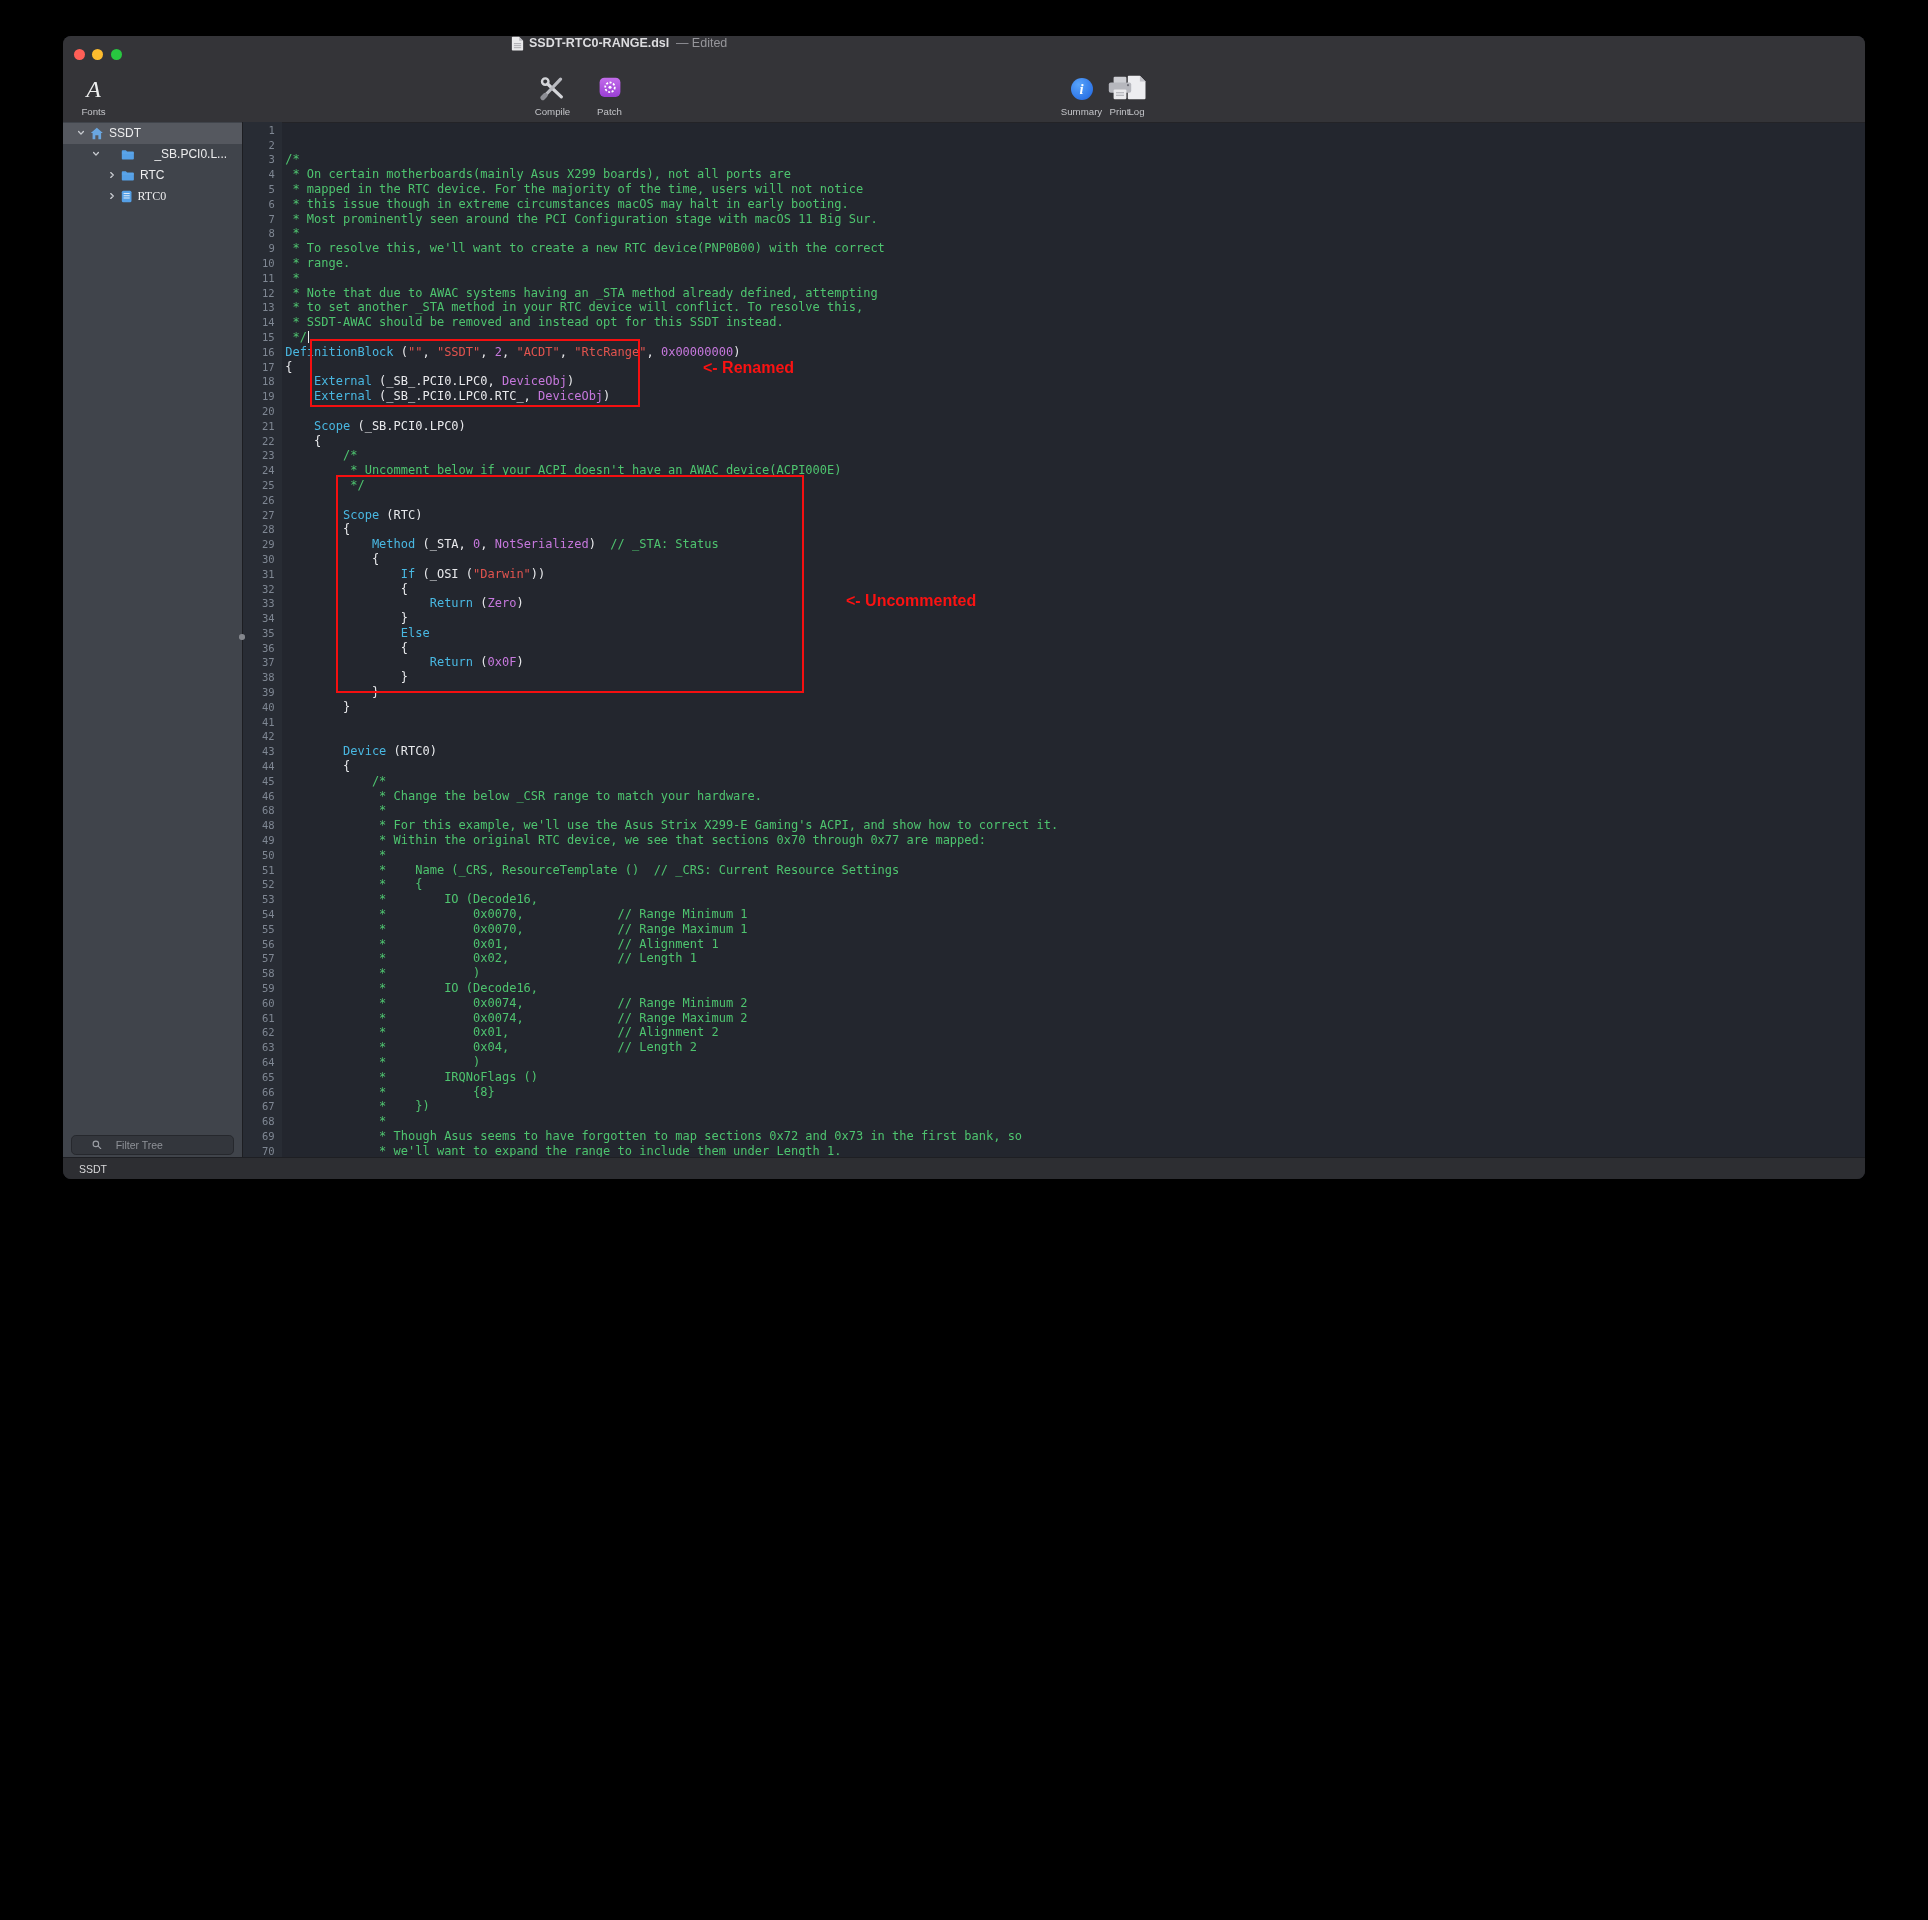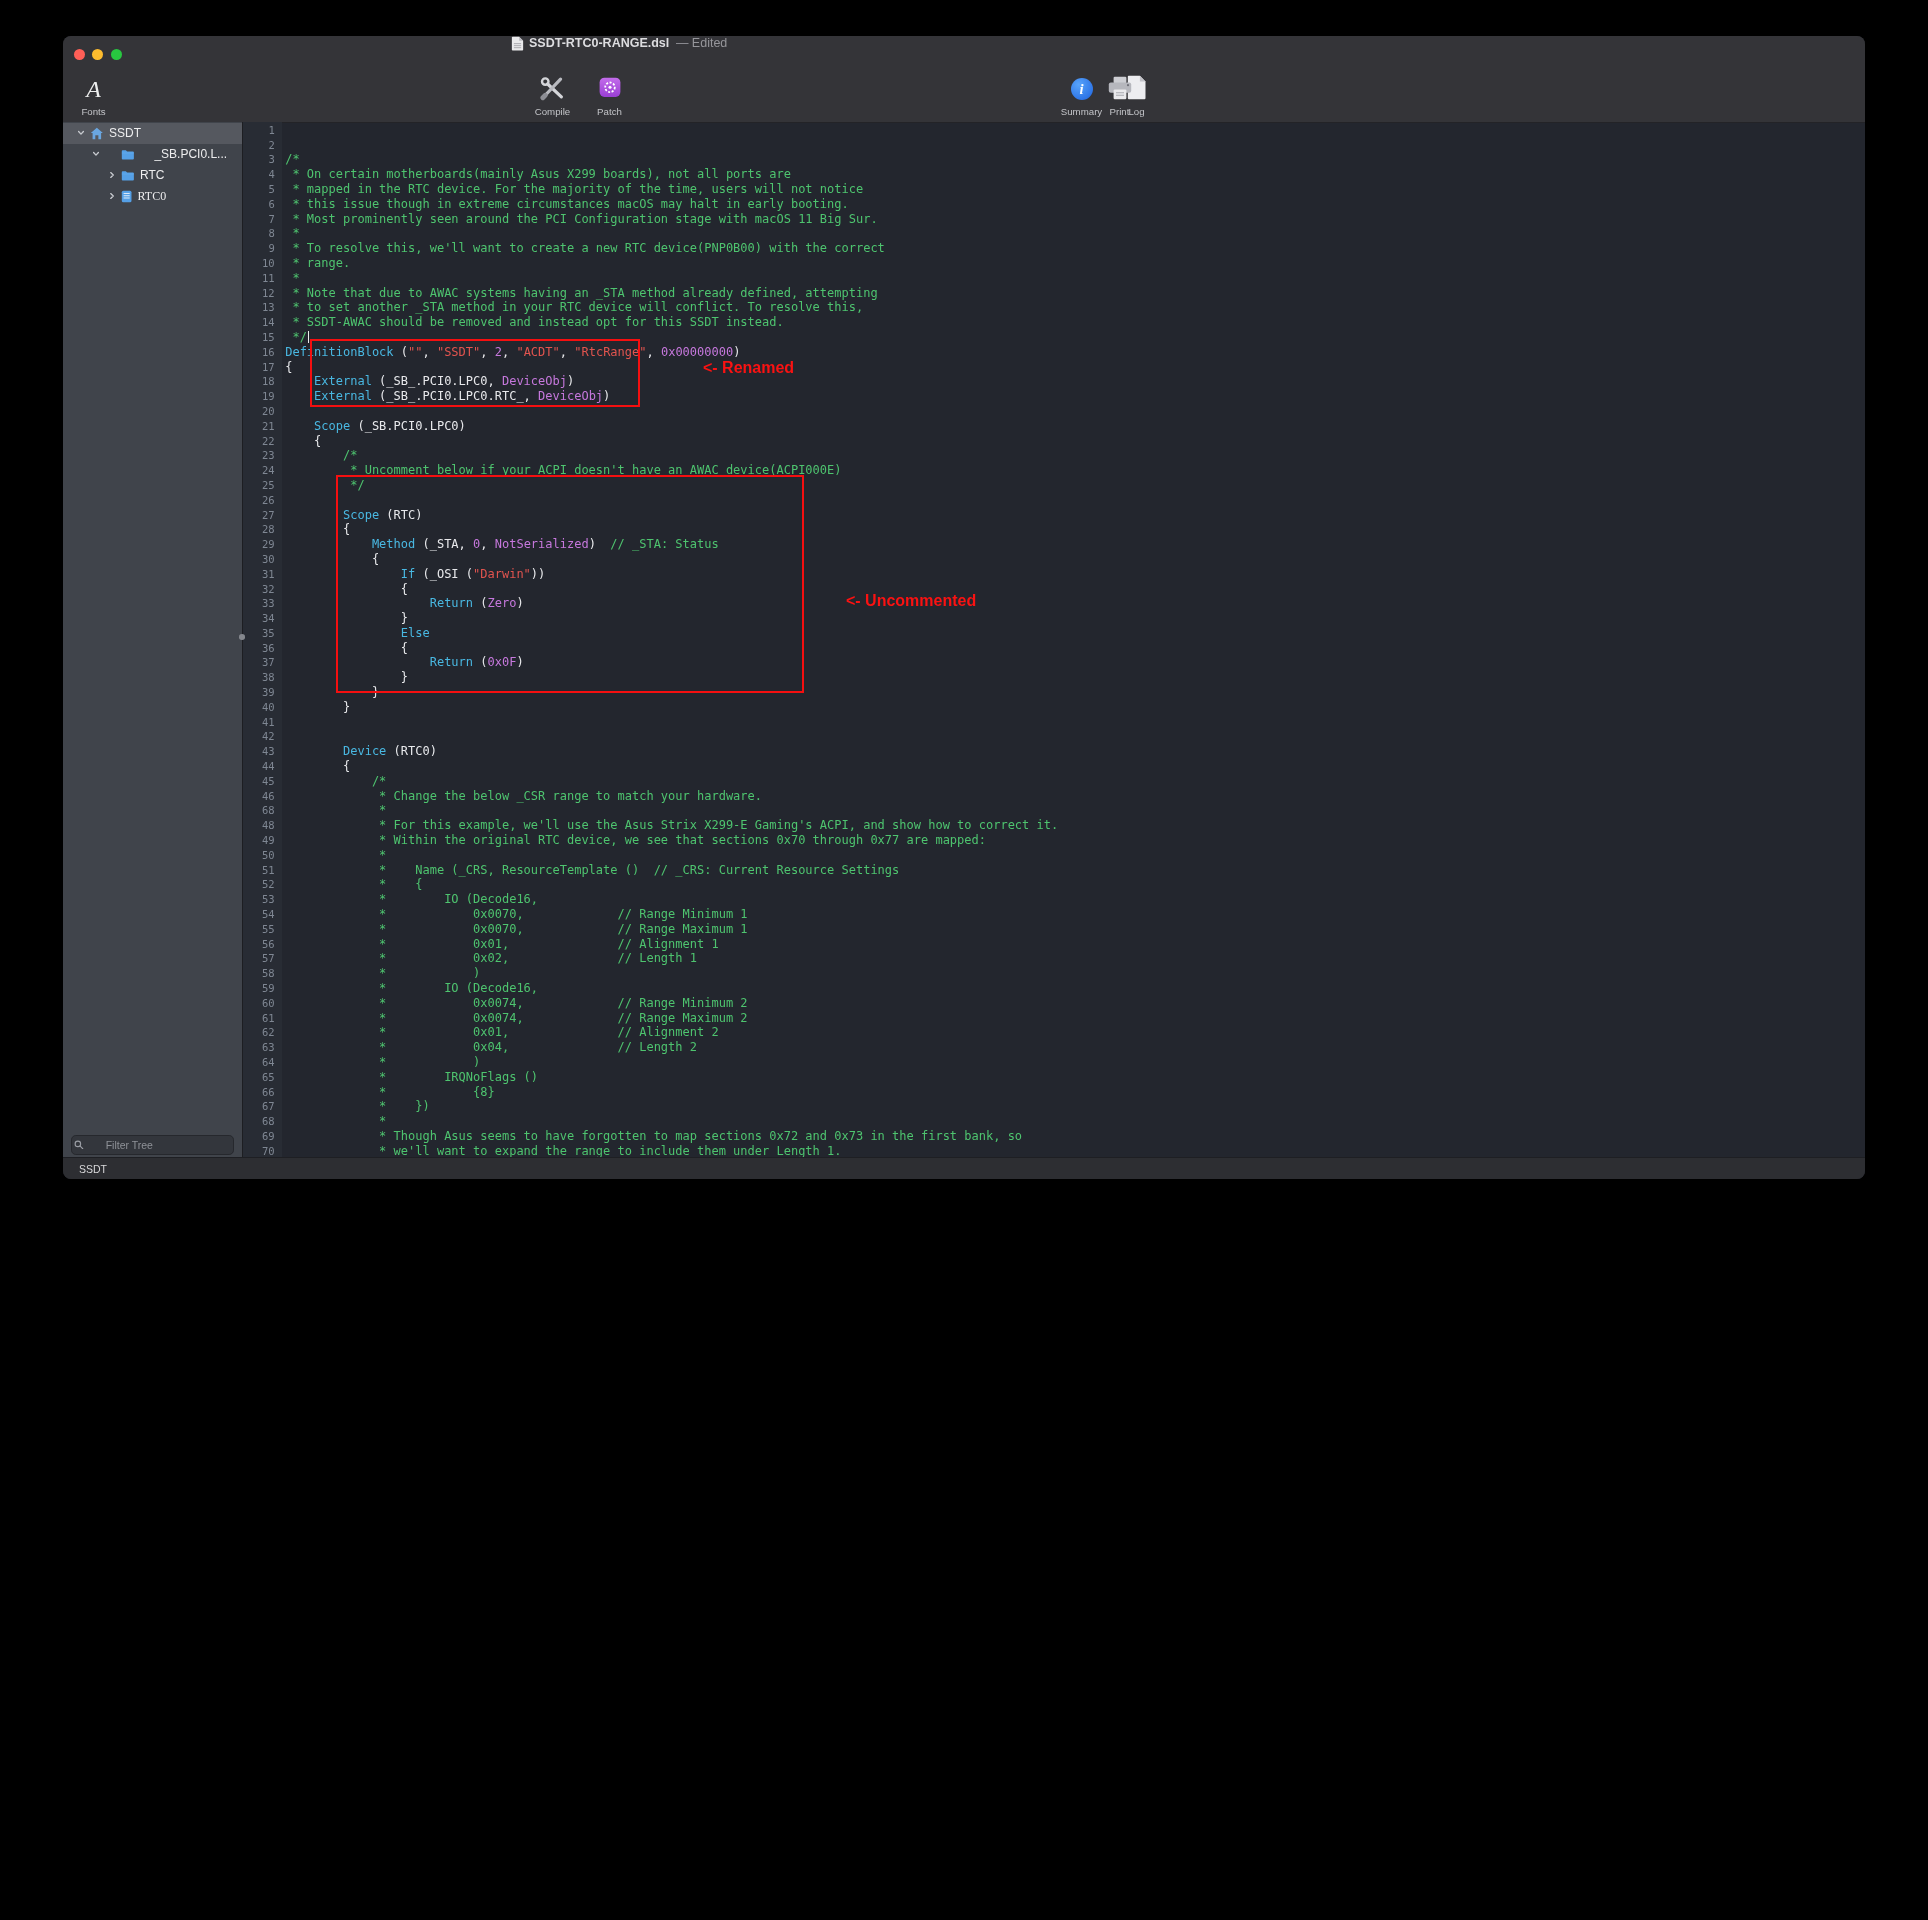--- a/index.html
+++ b/index.html
@@ -26,21 +26,21 @@
   
   .content{position:absolute;left:0;top:86px;right:0;bottom:21px;display:flex;}
   .sidebar{width:179px;background:#40444b;border-right:0.8px solid #1d1e22;position:relative;flex:none;}
   .tree{padding-top:0.8px;}
   .tree-row{height:21px;display:flex;align-items:center;gap:4.8px;font-size:12px;color:#ededee;white-space:nowrap;overflow:hidden;}
   .tree-row.selected{background:#55585f;}
   .chev{width:9.7px;display:flex;justify-content:center;flex:none;}
   .ticon{display:flex;align-items:center;flex:none;}
   .tlabel{overflow:hidden;text-overflow:ellipsis;}
   .filter{position:absolute;left:8px;right:8px;bottom:3.2px;height:18px;background:#33363c;border:0.8px solid #26282d;
-    border-radius:4.8px;display:flex;align-items:center;padding:0 2px;gap:20px;}
+    border-radius:4.8px;display:flex;align-items:center;padding:0 20px;gap:12px;}
   .filter input{background:transparent;border:none;outline:none;color:#c9ccd1;font-size:10.5px;width:100%;
     font-family:"Liberation Sans",sans-serif;}
   .filter input::placeholder{color:#8f9298;}
   .split-dot{position:absolute;width:5.6px;height:5.6px;border-radius:50%;background:#84878d;left:176px;top:512px;z-index:5;}
   
   .editor{flex:1;display:flex;min-width:0;}
   .gutter{width:39px;background:#282c34;color:#7f8793;font-family:"DejaVu Sans Mono",monospace;font-size:10.5px;
     text-align:right;padding:0.8px 7.3px 0 0;box-sizing:border-box;flex:none;}
   .ln{height:14.8px;line-height:14.8px;}
   .codecol{flex:1;position:relative;padding:0.8px 0 0 3.2px;font-family:"DejaVu Sans Mono",monospace;

